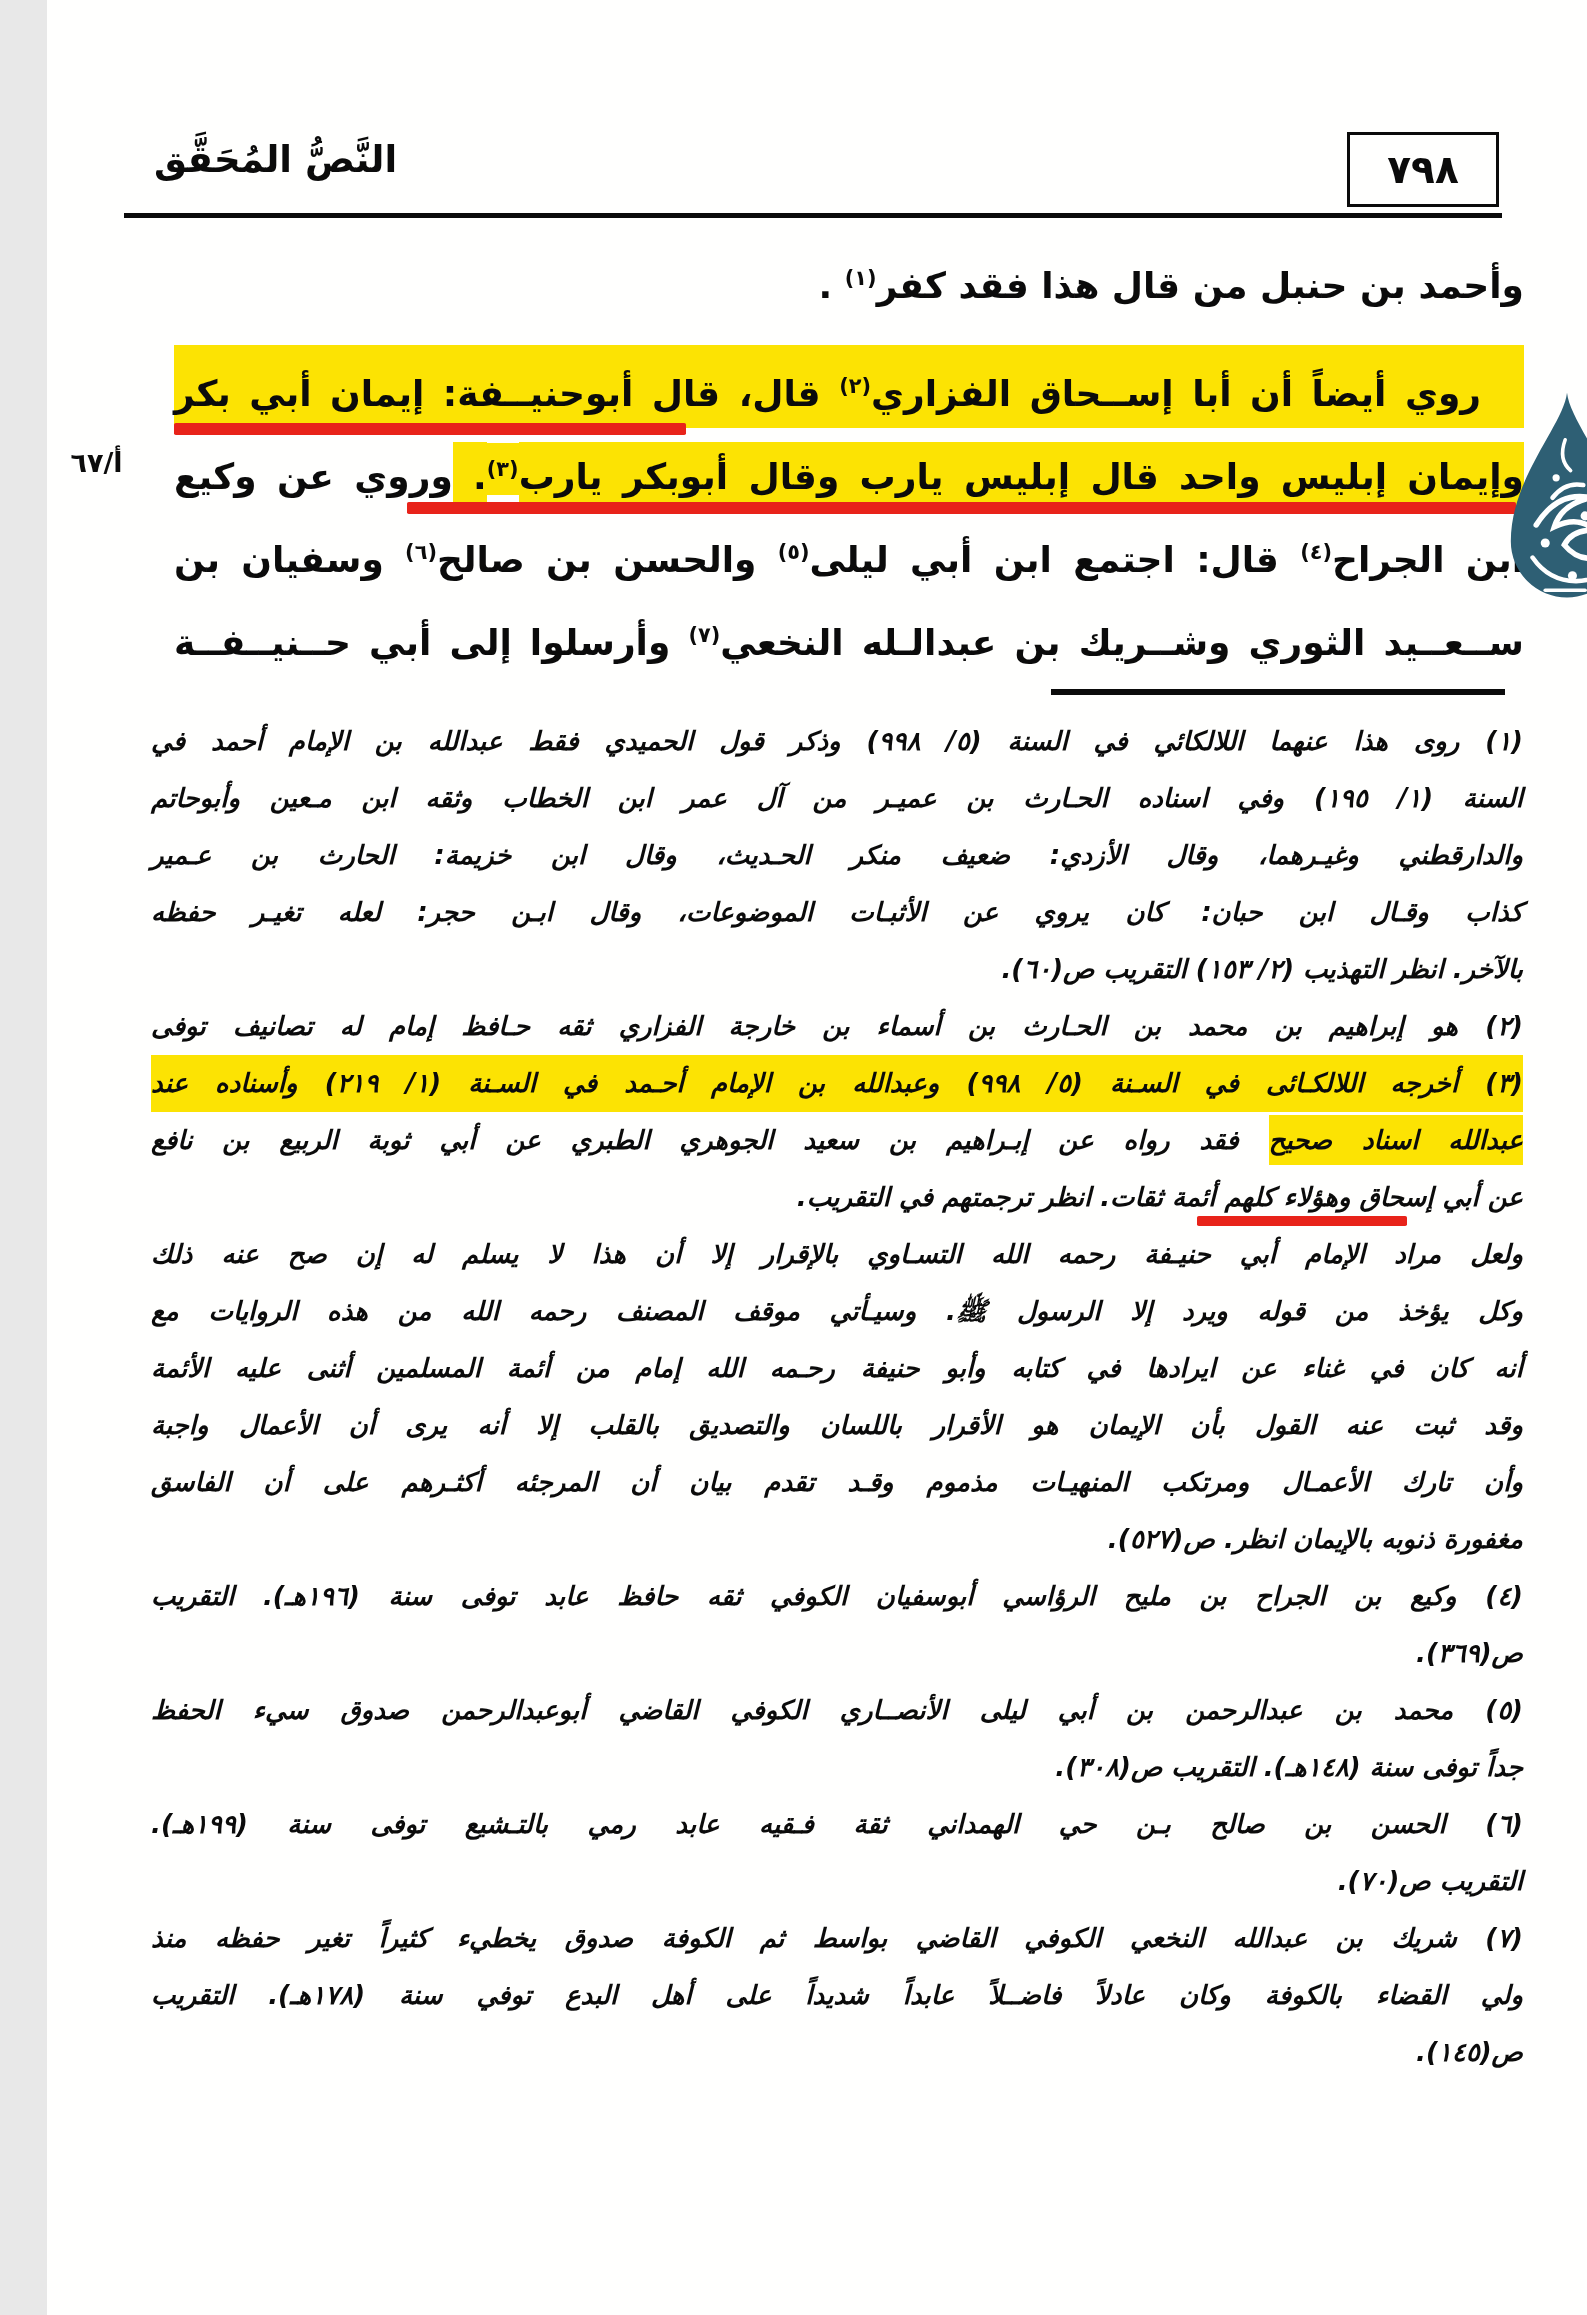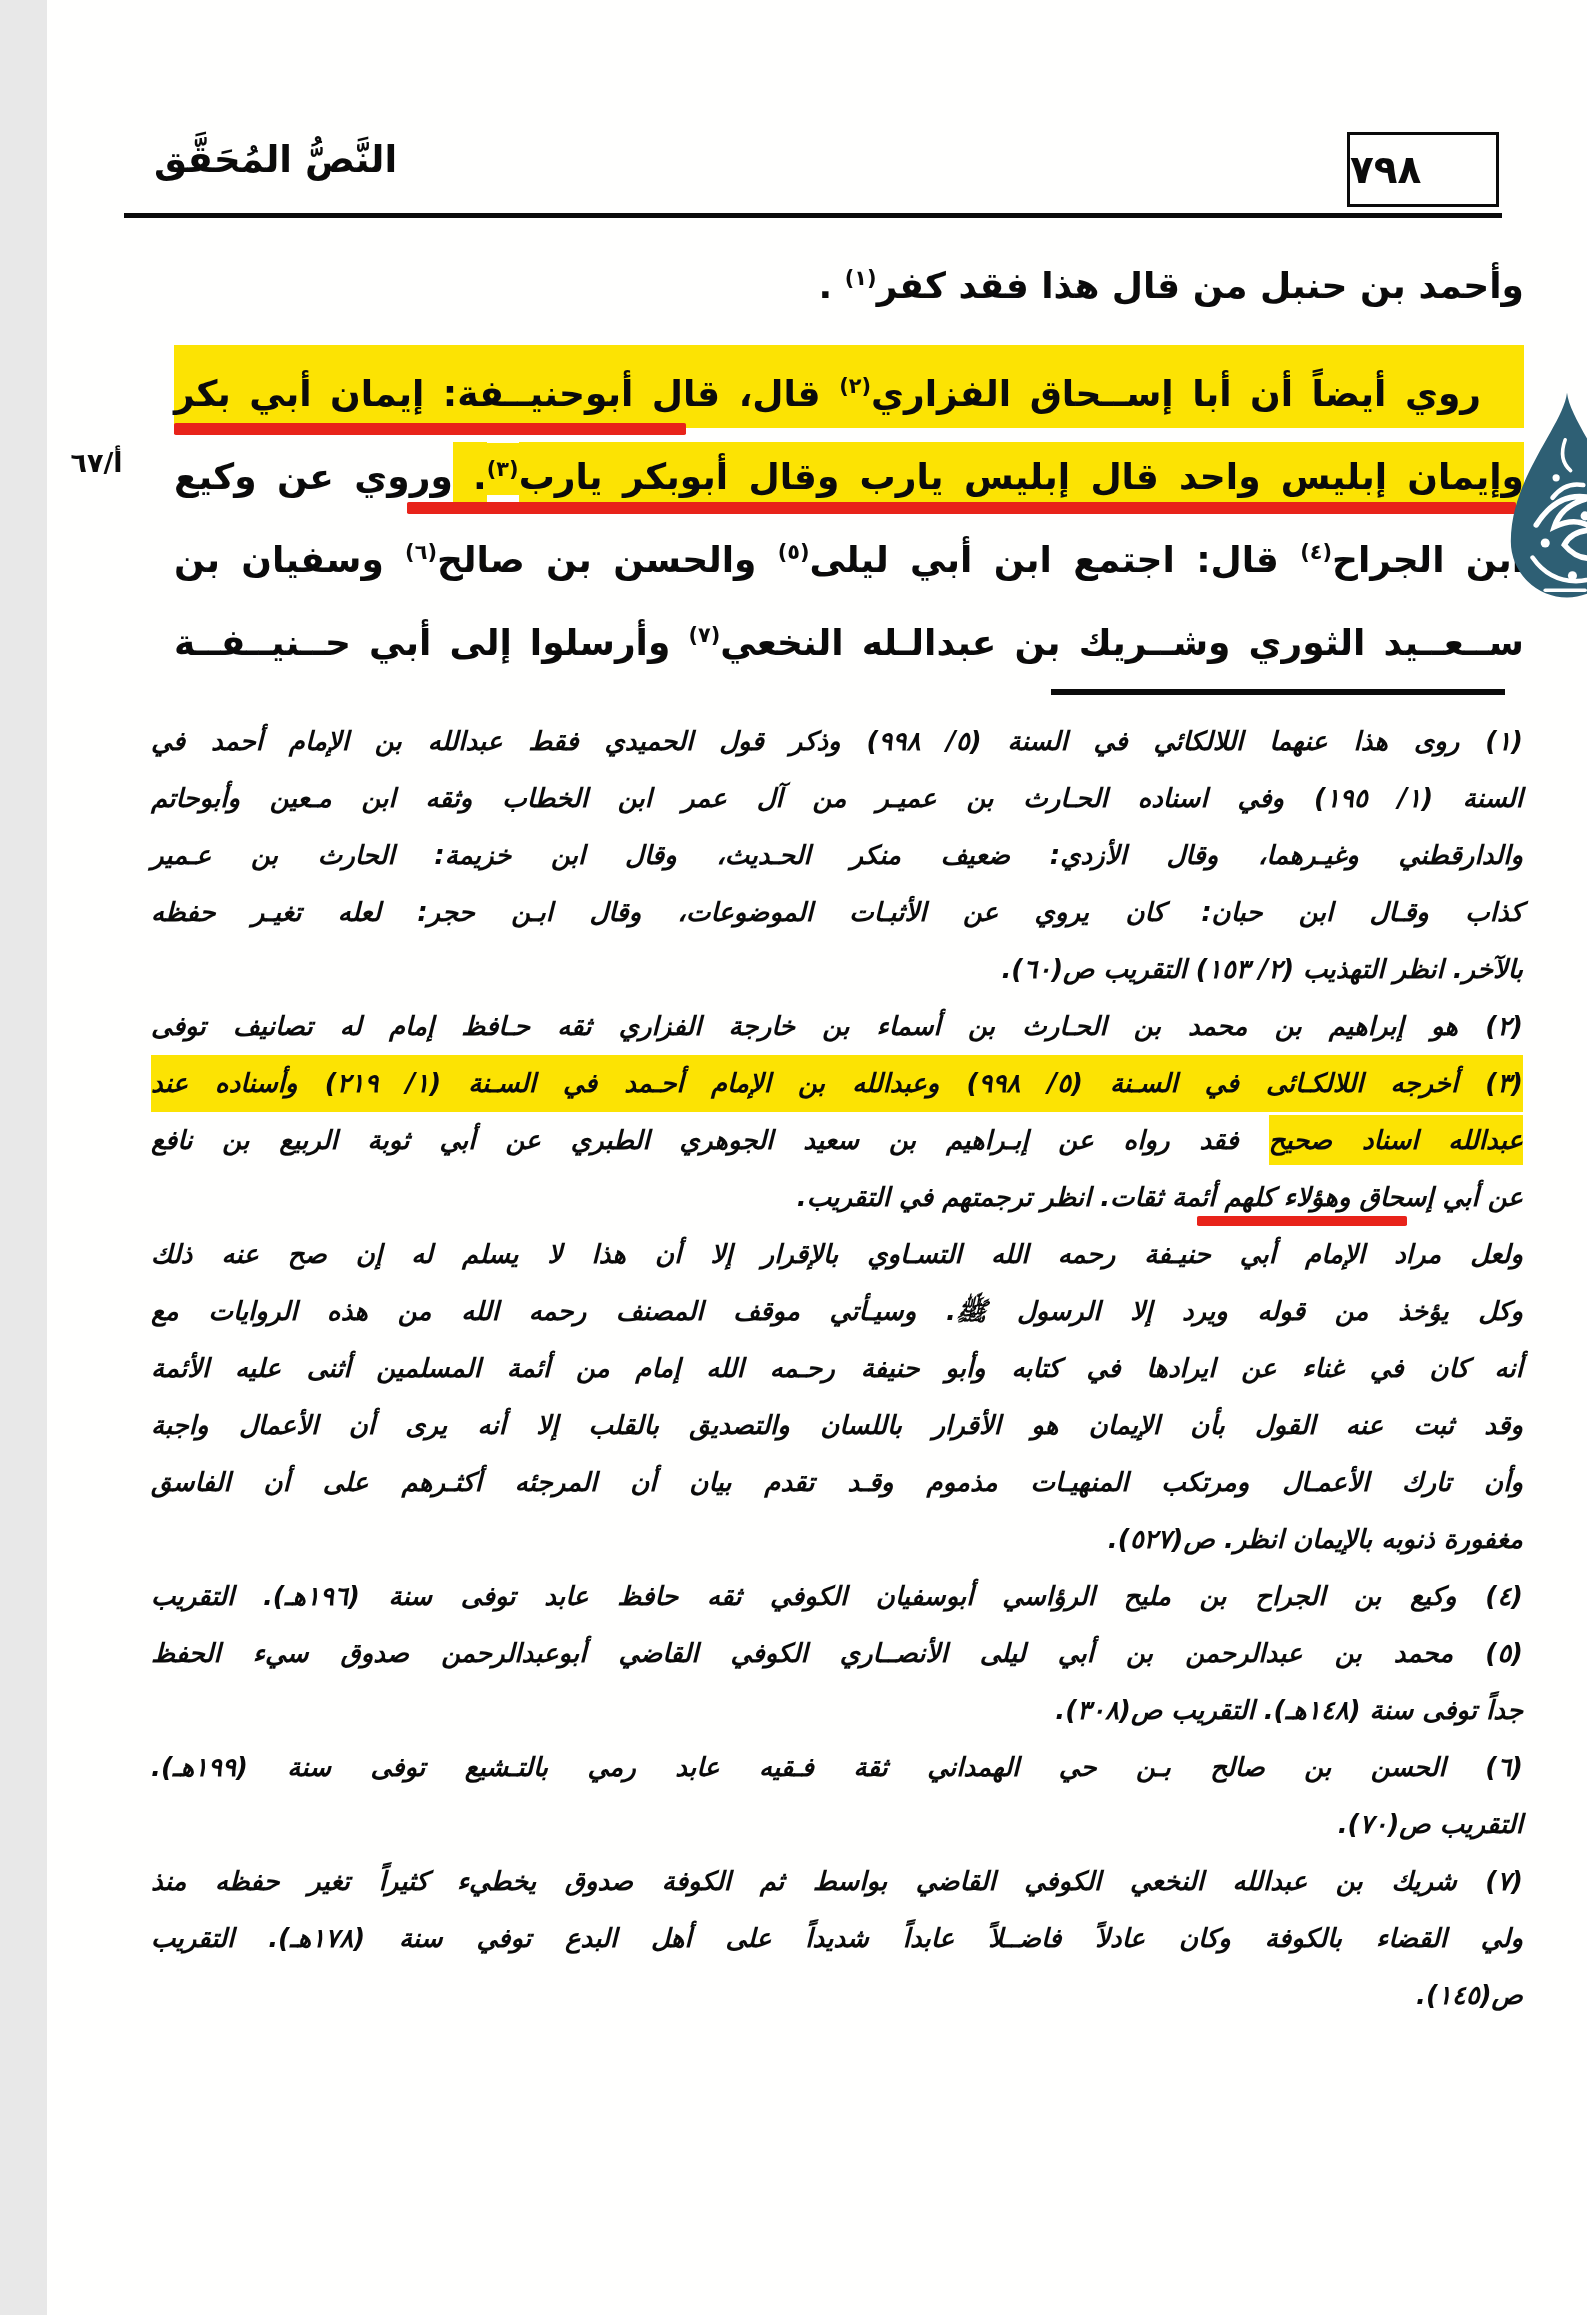--- a/index.html
+++ b/index.html
@@ -23,21 +23,21 @@
     position:absolute;left:107px;top:138px;
     font-size:37px;font-weight:bold;white-space:nowrap;
   }
   #header-rule{
     position:absolute;left:77px;top:213px;width:1378px;height:4.5px;
     background:var(--ink);
   }
   #page-number-box{
     position:absolute;left:1300px;top:132px;width:152px;height:75px;
     border:3.6px solid var(--ink);box-sizing:border-box;
-    display:flex;align-items:center;justify-content:flex-end;
+    display:flex;align-items:center;justify-content:center;
     font-size:39px;font-weight:bold;
   }
   #margin-note{
     position:absolute;left:23.5px;top:447px;
     font-size:27px;font-weight:bold;
   }
   
   #main-text{
     position:absolute;left:127px;top:237px;width:1350px;
     font-size:36px;font-weight:bold;line-height:83px;
@@ -110,20 +110,21 @@
       <div class="tl j band"><span>(٣) أخرجه اللالكـائى في السـنة (٥/ ٩٩٨) وعبدالله بن الإمام أحـمد في السـنة (١/ ٢١٩) وأسناده عند</span></div>
       <div class="tl j"><span class="hl">عبدالله اسناد صحيح</span><span> فقد رواه عن إبـراهيم بن سعيد الجوهري الطبري عن أبي ثوبة الربيع بن نافع</span></div>
       <div class="tl r"><span>عن أبي إسحاق وهؤلاء كلهم أئمة ثقات. انظر ترجمتهم في التقريب.</span></div>
       <div class="tl j"><span>ولعل مراد الإمام أبي حنيـفة رحمه الله التسـاوي بالإقرار إلا أن هذا لا يسلم له إن صح عنه ذلك</span></div>
       <div class="tl j"><span>وكل يؤخذ من قوله ويرد إلا الرسول ﷺ. وسيـأتي موقف المصنف رحمه الله من هذه الروايات مع</span></div>
       <div class="tl j"><span>أنه كان في غناء عن ايرادها في كتابه وأبو حنيفة رحـمه الله إمام من أئمة المسلمين أثنى عليه الأئمة</span></div>
       <div class="tl j"><span>وقد ثبت عنه القول بأن الإيمان هو الأقرار باللسان والتصديق بالقلب إلا أنه يرى أن الأعمال واجبة</span></div>
       <div class="tl j"><span>وأن تارك الأعمـال ومرتكب المنهيـات مذموم وقـد تقدم بيان أن المرجئه أكثـرهم على أن الفاسق</span></div>
       <div class="tl r"><span>مغفورة ذنوبه بالإيمان انظر. ص(٥٢٧).</span></div>
       <div class="tl j"><span>(٤) وكيع بن الجراح بن مليح الرؤاسي أبوسفيان الكوفي ثقه حافظ عابد توفى سنة (١٩٦هـ). التقريب</span></div>
+      <div class="tl r"><span>ص(٣٦٩).</span></div>
       <div class="tl j"><span>(٥) محمد بن عبدالرحمن بن أبي ليلى الأنصــاري الكوفي القاضي أبوعبدالرحمن صدوق سيء الحفظ</span></div>
       <div class="tl r"><span>جداً توفى سنة (١٤٨هـ). التقريب ص(٣٠٨).</span></div>
       <div class="tl j"><span>(٦) الحسن بن صالح بـن حي الهمداني ثقة فـقيه عابد رمي بالتـشيع توفى سنة (١٩٩هـ).</span></div>
       <div class="tl r"><span>التقريب ص(٧٠).</span></div>
       <div class="tl j"><span>(٧) شريك بن عبدالله النخعي الكوفي القاضي بواسط ثم الكوفة صدوق يخطيء كثيراً تغير حفظه منذ</span></div>
       <div class="tl j"><span>ولي القضاء بالكوفة وكان عادلاً فاضــلاً عابداً شديداً على أهل البدع توفي سنة (١٧٨هـ). التقريب</span></div>
       <div class="tl r"><span>ص(١٤٥).</span></div>
     </div>
 
   <div id="watermark">

